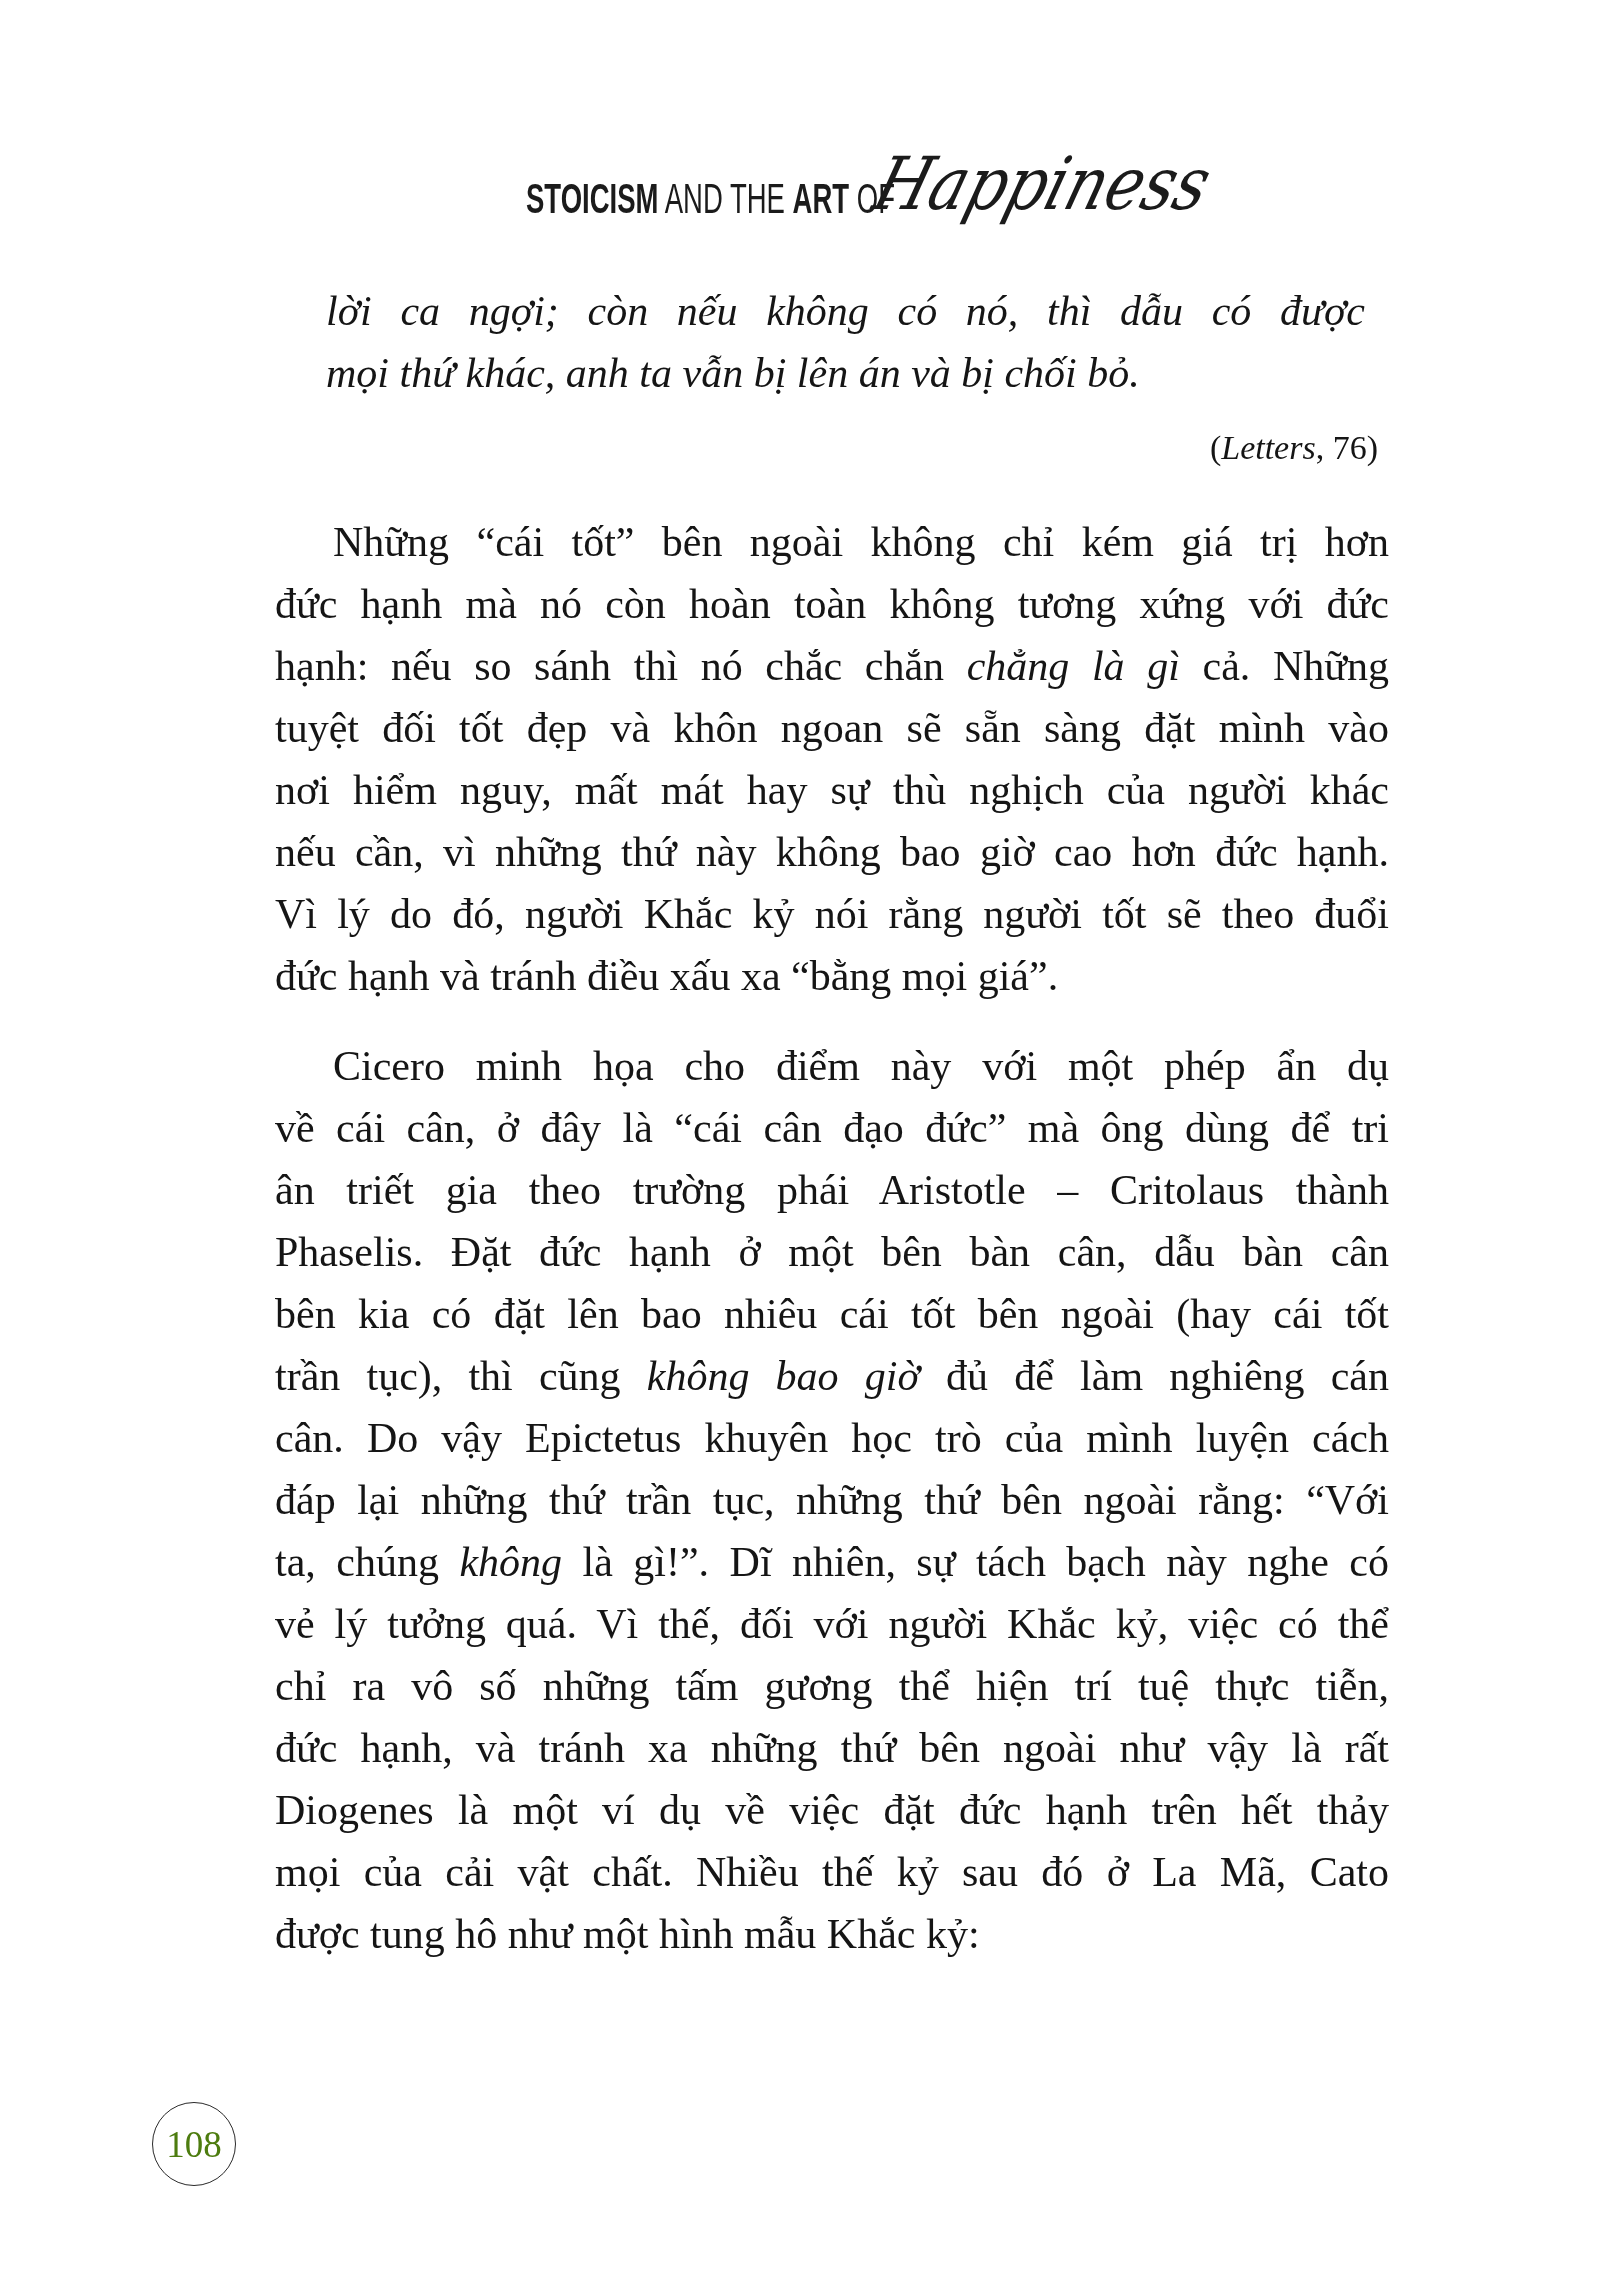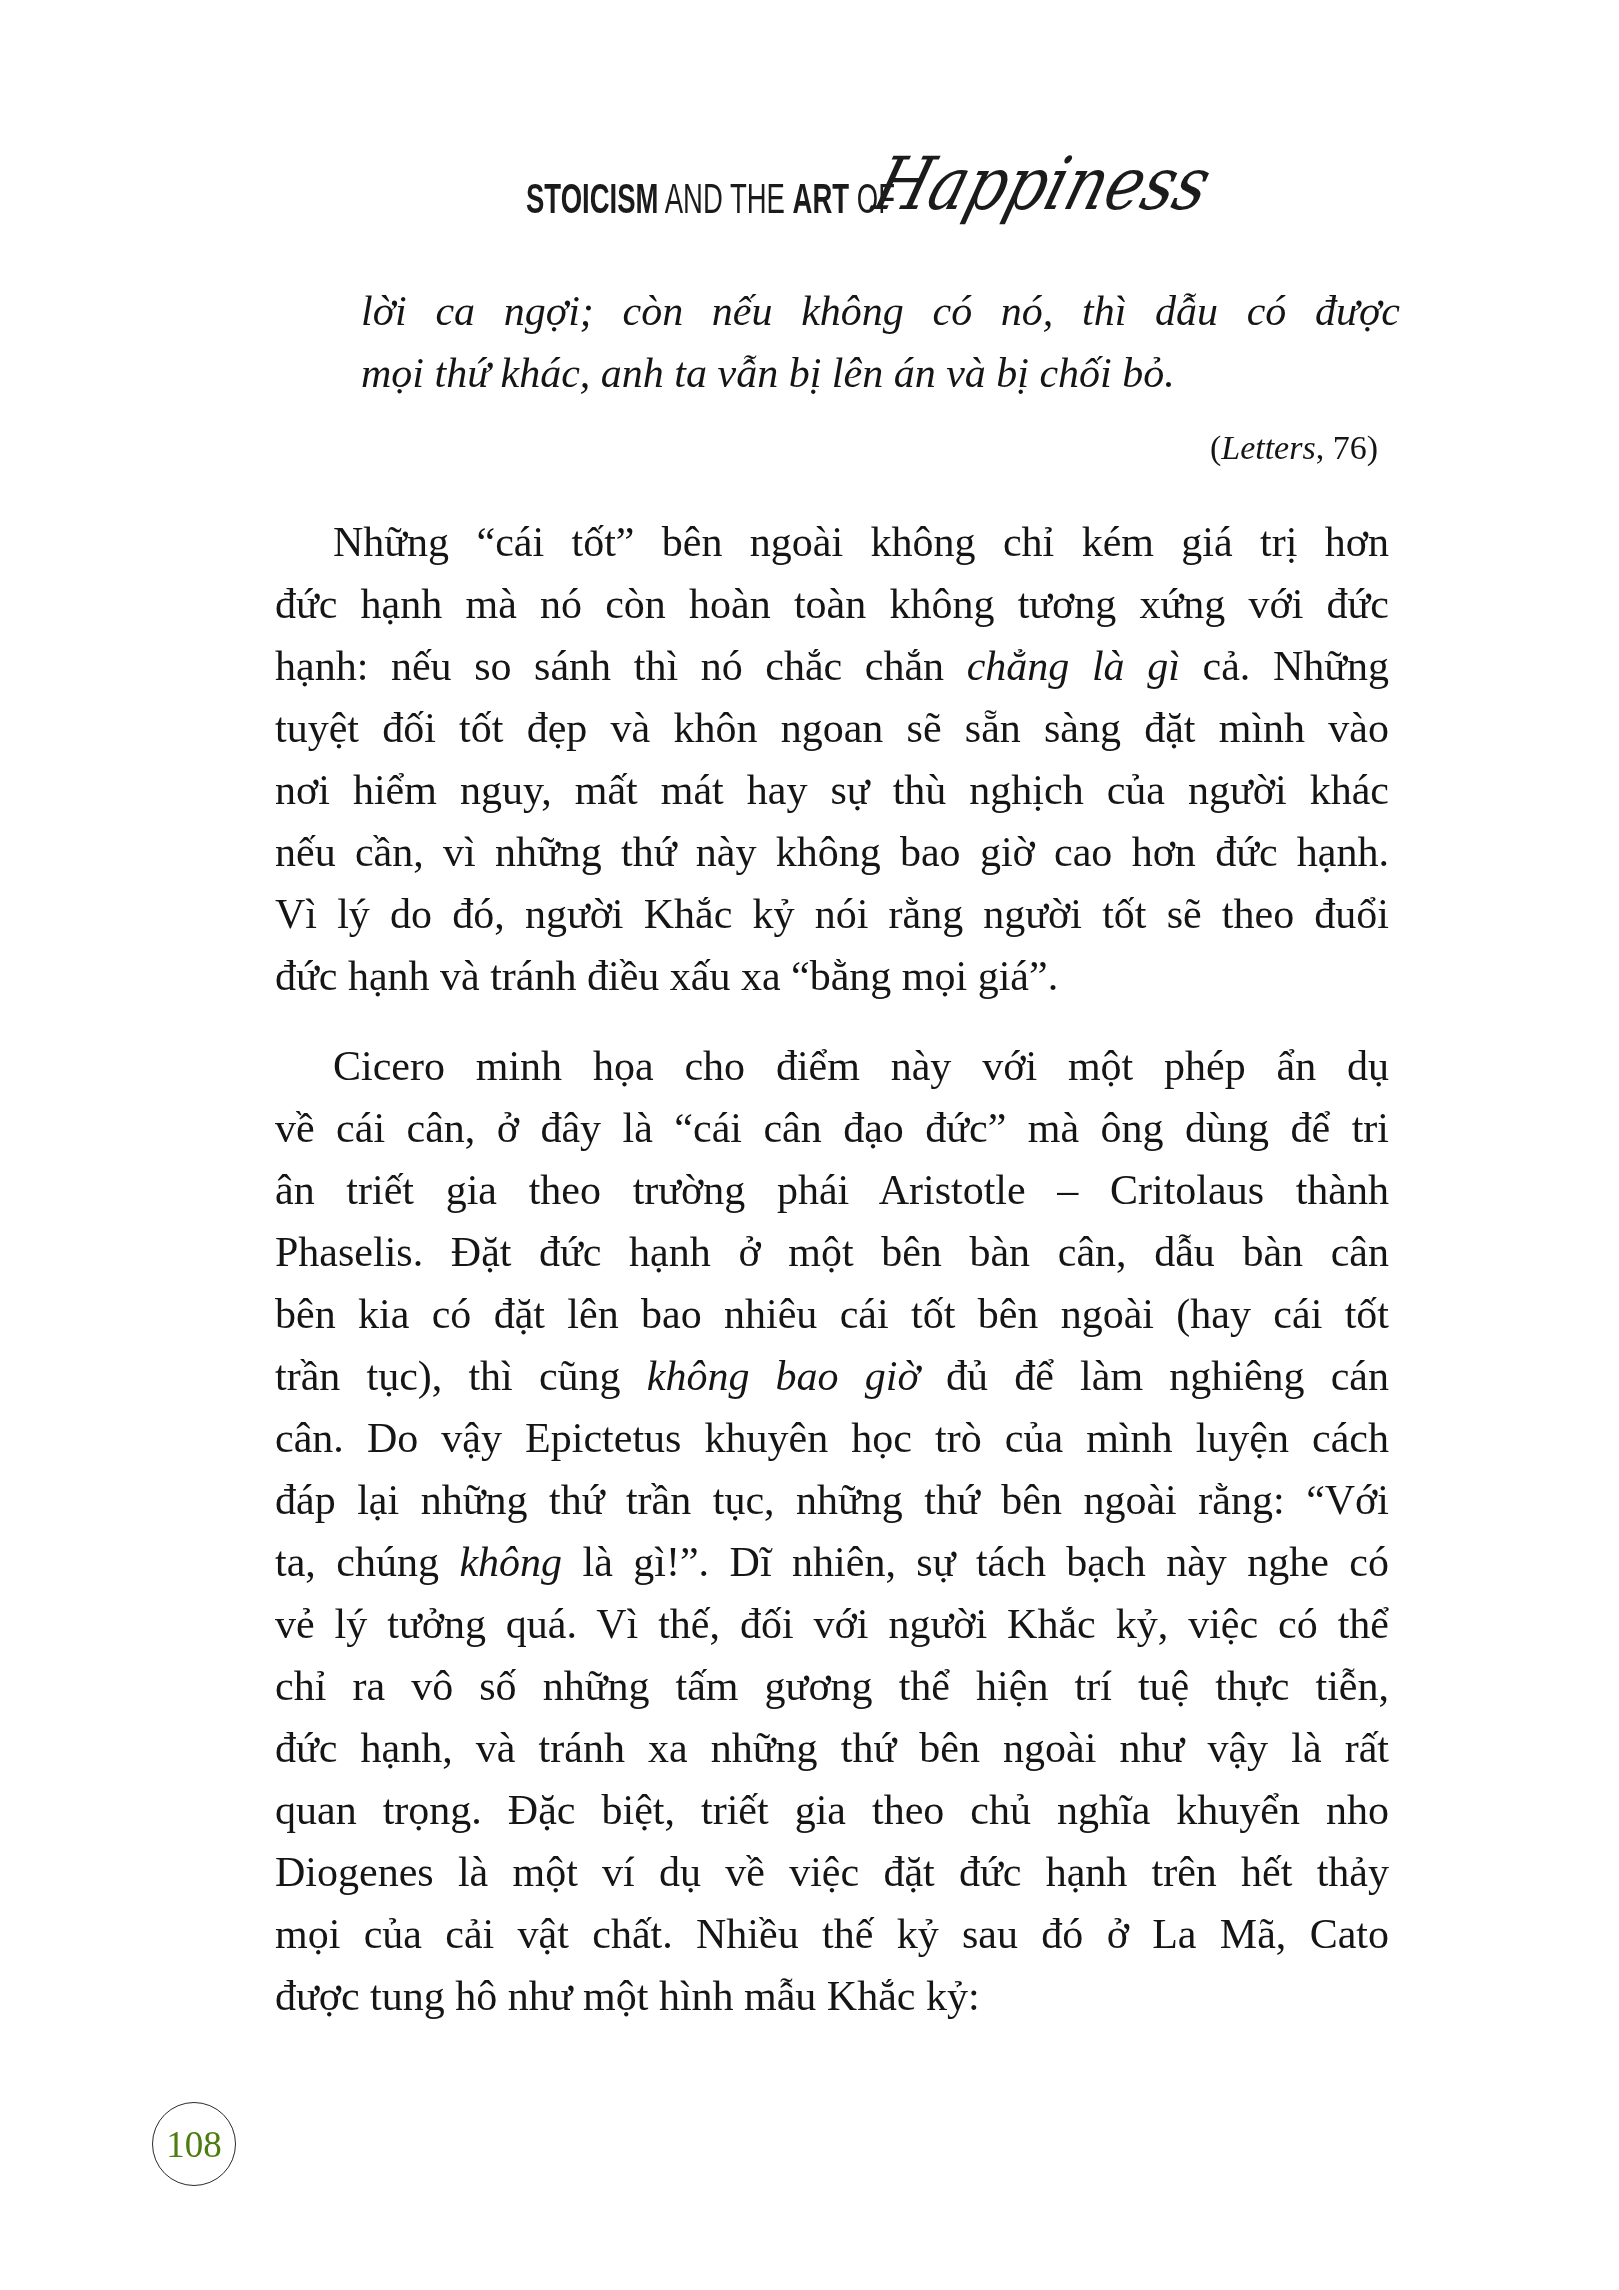--- a/index.html
+++ b/index.html
@@ -27,21 +27,21 @@
     font-family:"DejaVu Serif","Liberation Serif",serif;
     font-style:italic;font-weight:400;
     font-size:73px;line-height:1;white-space:nowrap;
     transform:skewX(-16deg) scaleX(0.85);transform-origin:left bottom;
     color:#1b1b1b;
   }
 
   
   .quote{
     position:absolute;left:326px;top:280px;width:1039px;
-    font-size:42px;line-height:62px;font-style:italic;margin-left:35px;
+    font-size:42px;line-height:62px;font-style:italic;
   }
   .attribution{
     position:absolute;left:326px;top:426px;width:1052px;
     font-size:34px;line-height:43px;text-align:right;
   }
   .attribution i{font-style:italic;margin-top:32px;}
 
   
   .bodytext{
     position:absolute;left:265px;top:501px;width:1134px;
@@ -104,21 +104,20 @@
         <div class="line"><span>ân triết gia theo trường phái Aristotle – Critolaus thành</span></div>
         <div class="line"><span>Phaselis. Đặt đức hạnh ở một bên bàn cân, dẫu bàn cân</span></div>
         <div class="line"><span>bên kia có đặt lên bao nhiêu cái tốt bên ngoài (hay cái tốt</span></div>
         <div class="line"><span>trần tục), thì cũng </span><i>không bao giờ</i><span> đủ để làm nghiêng cán</span></div>
         <div class="line"><span>cân. Do vậy Epictetus khuyên học trò của mình luyện cách</span></div>
         <div class="line"><span>đáp lại những thứ trần tục, những thứ bên ngoài rằng: “Với</span></div>
         <div class="line"><span>ta, chúng </span><i>không</i><span> là gì!”. Dĩ nhiên, sự tách bạch này nghe có</span></div>
         <div class="line"><span>vẻ lý tưởng quá. Vì thế, đối với người Khắc kỷ, việc có thể</span></div>
         <div class="line"><span>chỉ ra vô số những tấm gương thể hiện trí tuệ thực tiễn,</span></div>
         <div class="line"><span>đức hạnh, và tránh xa những thứ bên ngoài như vậy là rất</span></div>
-        <div class="line"><span>quan trọng. Đặc biệt, triết gia theo chủ nghĩa khuyển nho</span></div>
         <div class="line"><span>Diogenes là một ví dụ về việc đặt đức hạnh trên hết thảy</span></div>
         <div class="line"><span>mọi của cải vật chất. Nhiều thế kỷ sau đó ở La Mã, Cato</span></div>
         <div class="line line-last"><span>được tung hô như một hình mẫu Khắc kỷ:</span></div>
       </div>
   </div>
 
   <div class="pagenum">
     <span>108</span>
   </div>
 

